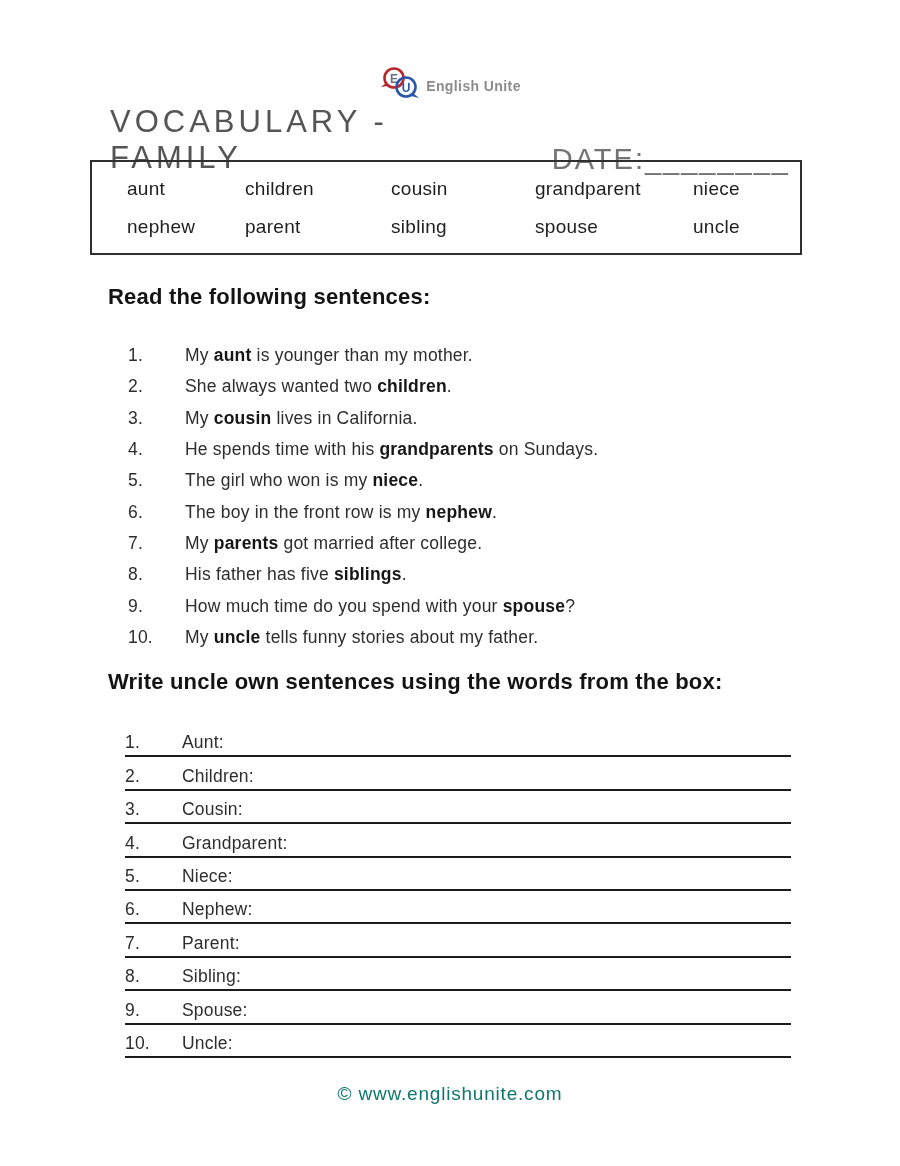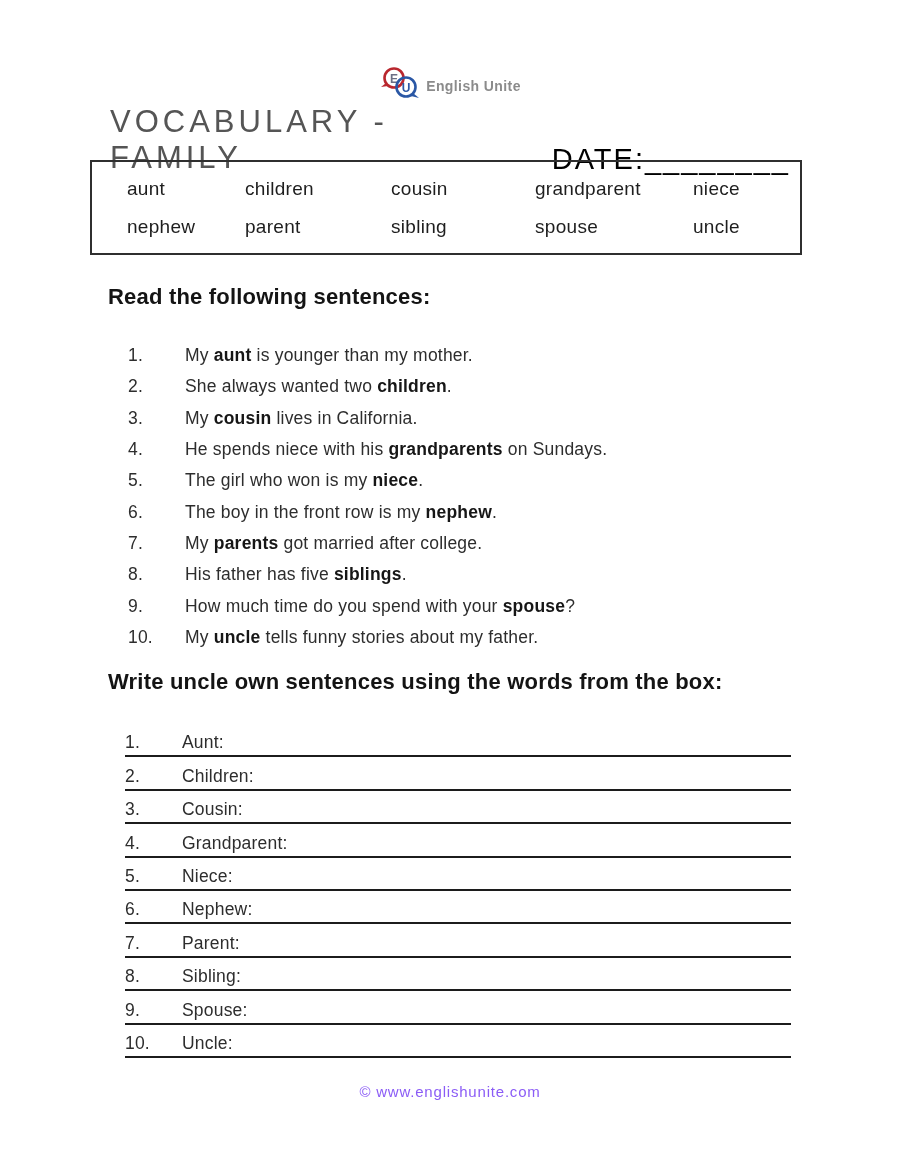--- a/index.html
+++ b/index.html
@@ -43,21 +43,21 @@
   .doc-title {
     font-size: 31px;
     font-weight: 400;
     letter-spacing: 4px;
     color: #555555;
   }
   .doc-date {
     font-size: 29px;
     font-weight: 400;
     letter-spacing: 2px;
-    color: #000000;
+    color: #737373;
     white-space: nowrap;
     margin-left: 32px;
   }
 
   
   .word-box {
     position: absolute;
     left: 90px; top: 160px;
     width: 712px; height: 95px;
     border: 2px solid #2f2f2f;
@@ -116,22 +116,22 @@
     padding-bottom: 2px;
     letter-spacing: 0.2px;
   }
   .write-row .num { width: 57px; flex: none; }
 
   
   .footer {
     position: absolute;
     left: 0; right: 0; top: 1083px;
     text-align: center;
-    font-size: 15px;
-    color: #8b5cf6;
+    font-size: 19px;
+    color: #0f766e;
     letter-spacing: 0.8px;
   }
 </style>
 </head>
 <body>
 
 <div class="page">
 
   <div class="logo">
     <span>
@@ -188,21 +188,21 @@
     <span class="text"><span>She always wanted two </span><span class="b">children</span><span>.</span></span>
   </div>
 
   <div class="sentence-row">
     <span class="num">3.</span>
     <span class="text"><span>My </span><span class="b">cousin</span><span> lives in California.</span></span>
   </div>
 
   <div class="sentence-row">
     <span class="num">4.</span>
-    <span class="text"><span>He spends niece with his </span><span class="b">grandparents</span><span> on Sundays.</span></span>
+    <span class="text"><span>He spends time with his </span><span class="b">grandparents</span><span> on Sundays.</span></span>
   </div>
 
   <div class="sentence-row">
     <span class="num">5.</span>
     <span class="text"><span>The girl who won is my </span><span class="b">niece</span><span>.</span></span>
   </div>
 
   <div class="sentence-row">
     <span class="num">6.</span>
     <span class="text"><span>The boy in the front row is my </span><span class="b">nephew</span><span>.</span></span>

